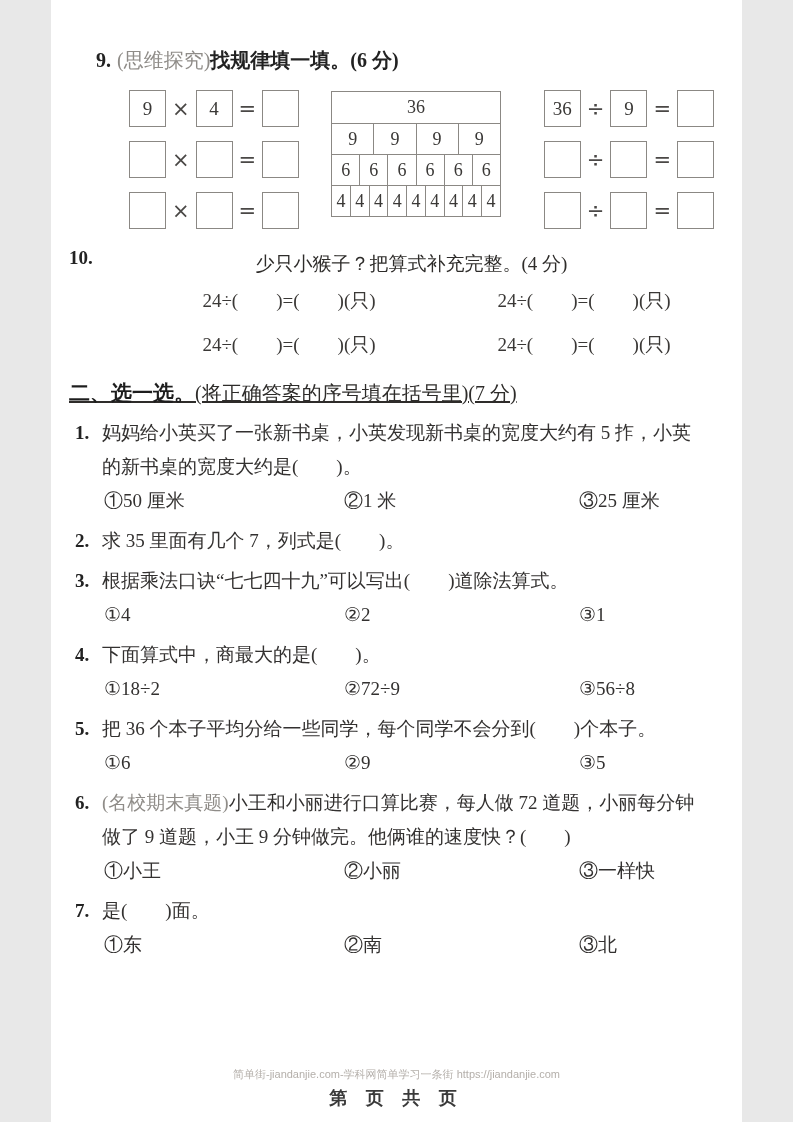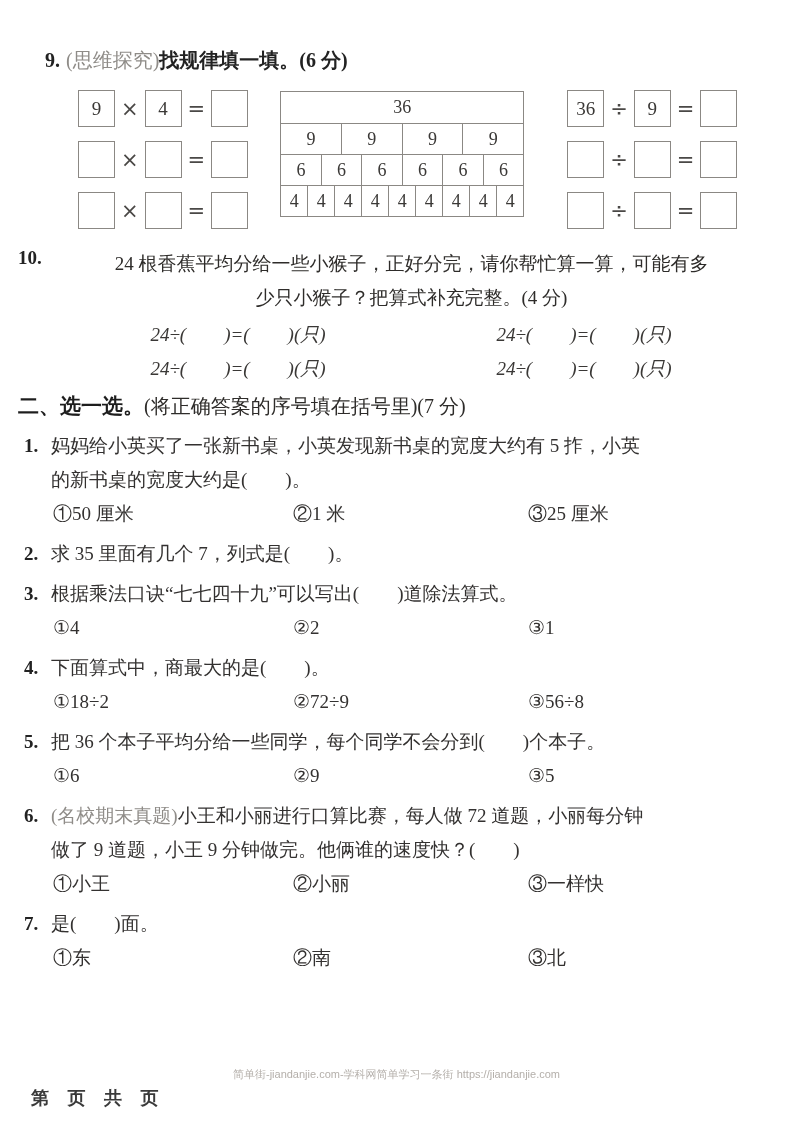--- a/index.html
+++ b/index.html
@@ -1,18 +1,18 @@
 <!DOCTYPE html>
 <html><head>
 <meta charset="utf-8">
 <style>
   * { margin:0; padding:0; box-sizing:border-box; }
   body { background:#e8e8e8; font-family:"Liberation Serif","DejaVu Serif",serif; }
   .page {
-    position:relative; width:793px; height:1122px; margin:0 auto;
+    position:relative; width:691px; height:1122px; margin:0 auto;
     background:#ffffff; color:#2e2c2a; overflow:hidden;
   }
   .content { padding:46px 28px 0 18px; }
 
   
   .q9-head { padding-left:27px; font-size:20px; line-height:28px; }
   .q-num { font-weight:bold; color:#222; margin-right:6px; }
   .tag { color:#8f8c88; }
   .q-title { font-weight:bold; color:#222; }
 
@@ -38,46 +38,45 @@
     font-size:18px; color:#3a3836;
   }
   .tcell:first-child { border-left:none; }
 
   
   .q10 { margin-top:18px; padding-left:27px; position:relative;text-align:center; }
   .q10 .q-num { position:absolute; left:0; top:0; font-size:19px; }
   .qline { font-size:19px; line-height:34px; padding-left:13px; }
   .q10-equations {
     display:grid; grid-template-columns:330px auto;
-    padding-left:28px; margin-top:4px; row-gap:2px;
-    font-size:19px; line-height:32px; color:#3a3836;font-style:italic;
-  }
-
-  
-  .sec-head { margin-top:4px; font-size:20px; line-height:34px; }
+    padding-left:28px; margin-top:4px; row-gap:12px;
+    font-size:19px; line-height:32px; color:#3a3836;
+  }
+
+  
+  .sec-head { margin-top:15px; font-size:20px; line-height:34px;text-decoration:underline; }
   .sec-bold { font-weight:bold; font-size:21px; color:#1d1d1d; }
   .sec-rest { color:#2e2c2a; }
 
   .qblock { position:relative; padding-left:33px; margin-top:6px; font-size:19px; line-height:34px; }
   .qblock .q-num { position:absolute; left:6px; top:0; font-size:19px; }
   .qtext { color:#333130; }
   .opts { display:grid; grid-template-columns:240px 235px 1fr; padding-left:2px; }
   .opt { color:#333130; }
 
   
   .footer-mark {
     position:absolute; left:0; right:0; bottom:40px;
     text-align:center; font-size:11px; color:#b4afaa;
     font-family:"Liberation Sans","DejaVu Sans",sans-serif;
   }
   .footer-page {
     position:absolute; left:0; right:0; bottom:12px;
-    font-size:18px; font-weight:bold; color:#3a3a3a;
+    text-align:center; font-size:18px; font-weight:bold; color:#3a3a3a;
     letter-spacing:7px;
-    padding-left:31px;
   }
 </style>
 </head>
 <body>
 
 <div class="page">
   <div class="content">
 
     <div class="q9-head">
       <span class="q-num">9.</span><span class="tag">(思维探究)</span><span class="q-title">找规律填一填。(6 分)</span>
@@ -160,21 +159,20 @@
           <span class="op">÷</span>
           <span class="box"></span>
           <span class="eq">=</span>
           <span class="box"></span>
         </div>
       </div>
     </div>
 
     <div class="q10">
       <span class="q-num">10.</span>
-      <div class="qline">24 根香蕉平均分给一些小猴子，正好分完，请你帮忙算一算，可能有多</div>
       <div class="qline">少只小猴子？把算式补充完整。(4 分)</div>
       <div class="q10-equations">
         <div>24÷(　　)=(　　)(只)</div>
         <div>24÷(　　)=(　　)(只)</div>
         <div>24÷(　　)=(　　)(只)</div>
         <div>24÷(　　)=(　　)(只)</div>
       </div>
     </div>
 
     <div class="sec-head">

